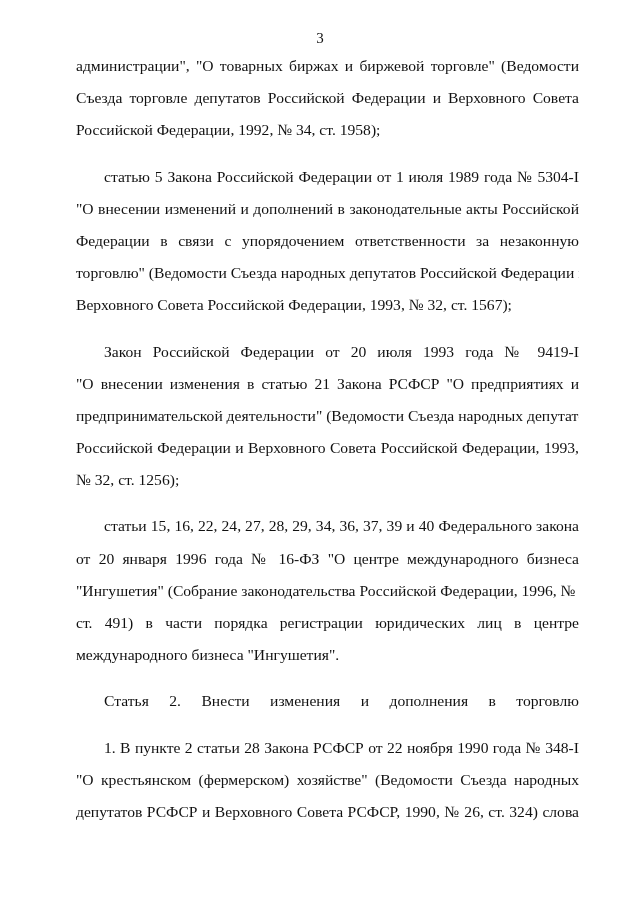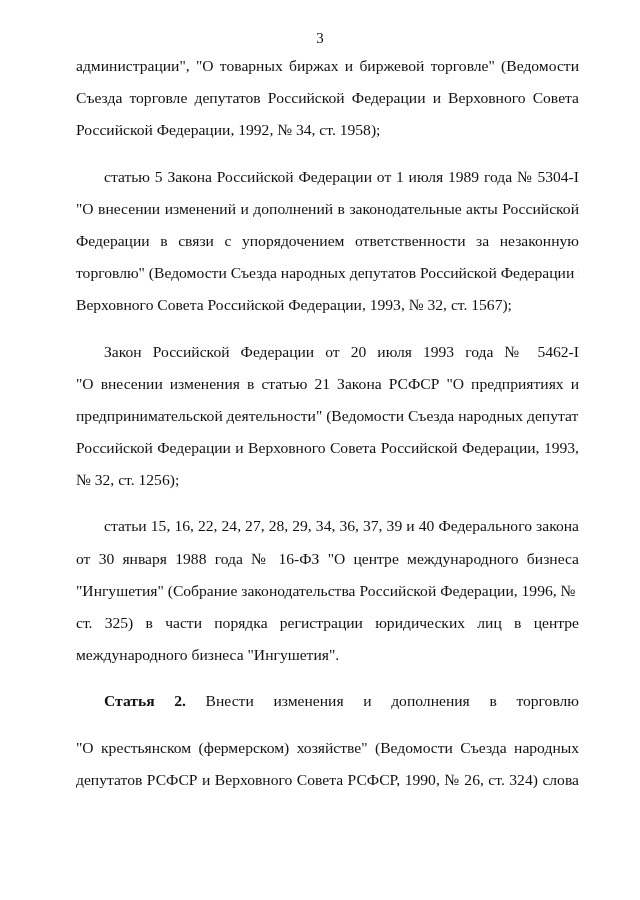--- a/index.html
+++ b/index.html
@@ -50,21 +50,21 @@
     }
     .line.last {
       text-align-last: left;
     }
     .line.indent {
       padding-left: 28px;
     }
     .para-gap {
       height: 14px;
     }
-    .b { font-weight: bold; }
+    .b { font-weight: normal; }
   </style>
 </head>
 <body>
 
 <div class="page">
 
   <div class="page-number">3</div>
 
   <div class="body-text">
 
@@ -78,50 +78,51 @@
     <div>
       <span class="line indent">статью 5 Закона Российской Федерации от 1 июля 1989 года № 5304-I</span>
       <span class="line">"О внесении изменений и дополнений в законодательные акты Российской</span>
       <span class="line">Федерации в связи с упорядочением ответственности за незаконную</span>
       <span class="line">торговлю" (Ведомости Съезда народных депутатов Российской Федерации и</span>
       <span class="line last">Верховного Совета Российской Федерации, 1993, № 32, ст. 1567);</span>
     </div>
     <div class="para-gap"></div>
 
     <div>
-      <span class="line indent">Закон Российской Федерации от 20 июля 1993 года № 5462-I</span>
+      <span class="line indent">Закон Российской Федерации от 20 июля 1993 года № 9419-I</span>
       <span class="line">"О внесении изменения в статью 21 Закона РСФСР "О предприятиях и</span>
       <span class="line">предпринимательской деятельности" (Ведомости Съезда народных депутатов</span>
       <span class="line">Российской Федерации и Верховного Совета Российской Федерации, 1993,</span>
       <span class="line last">№ 32, ст. 1256);</span>
     </div>
     <div class="para-gap"></div>
 
     <div>
       <span class="line indent">статьи 15, 16, 22, 24, 27, 28, 29, 34, 36, 37, 39 и 40 Федерального закона</span>
-      <span class="line">от 30 января 1988 года № 16-ФЗ "О центре международного бизнеса</span>
+      <span class="line">от 20 января 1996 года № 16-ФЗ "О центре международного бизнеса</span>
       <span class="line">"Ингушетия" (Собрание законодательства Российской Федерации, 1996, № 6,</span>
-      <span class="line">ст. 325) в части порядка регистрации юридических лиц в центре</span>
+      <span class="line">ст. 491) в части порядка регистрации юридических лиц в центре</span>
       <span class="line last">международного бизнеса "Ингушетия".</span>
     </div>
     <div class="para-gap"></div>
 
     <div>
       <span class="line indent" style="display: flex; justify-content: space-between;">
           <span class="b">Статья</span>
           <span class="b">2.</span>
           <span>Внести</span>
           <span>изменения</span>
           <span>и</span>
           <span>дополнения</span>
           <span>в</span>
           <span>торговлю</span>
         </span>
     </div>
     <div class="para-gap"></div>
 
     <div>
+      <span class="line indent">1. В пункте 2 статьи 28 Закона РСФСР от 22 ноября 1990 года № 348-I</span>
       <span class="line">"О крестьянском (фермерском) хозяйстве" (Ведомости Съезда народных</span>
       <span class="line">депутатов РСФСР и Верховного Совета РСФСР, 1990, № 26, ст. 324) слова</span>
     </div>
 
   </div>
 </div>
 
 </body></html>

